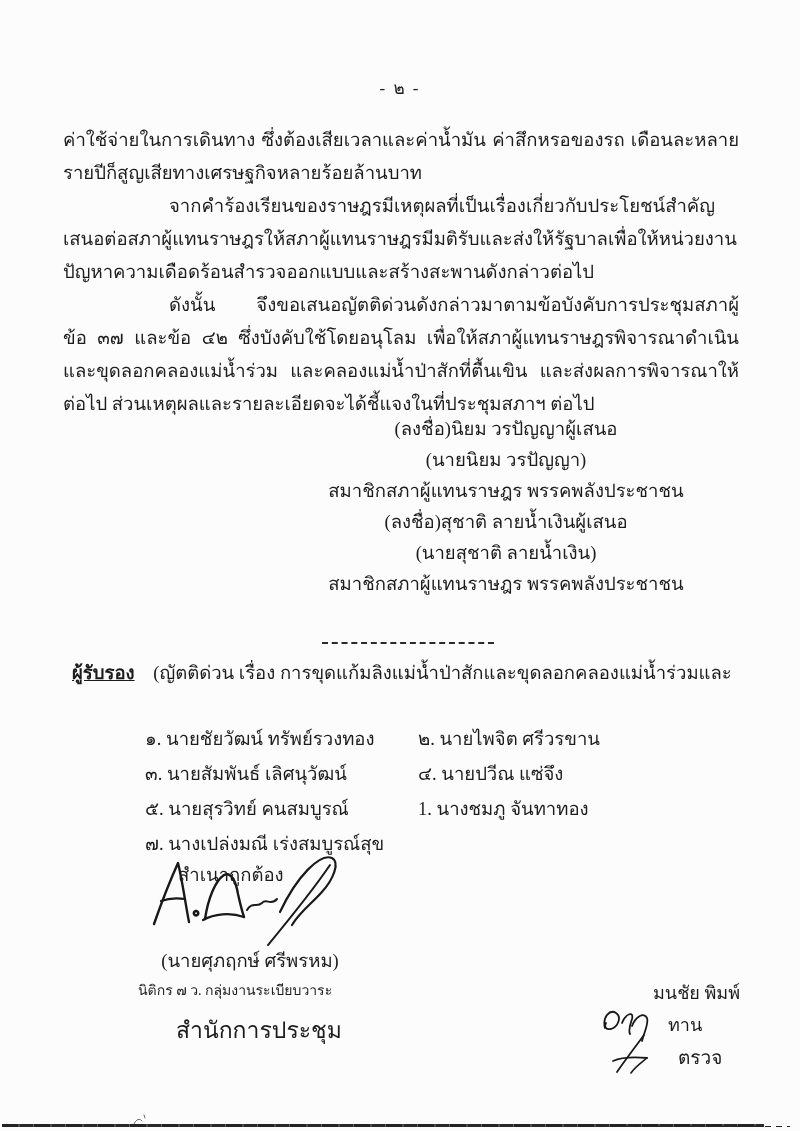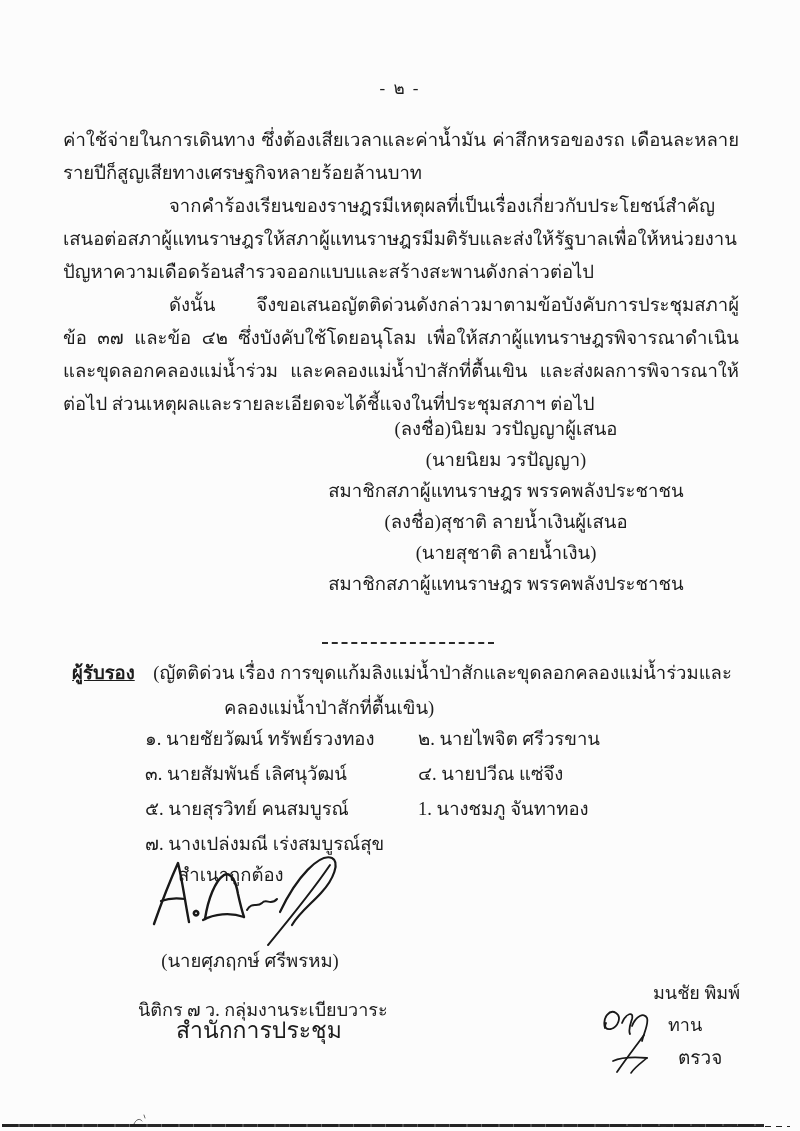--- a/index.html
+++ b/index.html
@@ -33,33 +33,33 @@
     font-size:18.5px;text-align:center;
   }
   .closing .row{height:31px;line-height:31px;}
   .sig-row{display:flex;justify-content:center;}
   .divider{
     top:642px;left:322px;width:172px;height:0;
     border-top:2px dashed #2a2a2a;
   }
   .endorse-head{
     top:658px;left:72px;width:660px;
-    font-size:18.5px;height:30px;line-height:30px;white-space:nowrap;text-align:center;
+    font-size:18.5px;height:30px;line-height:30px;white-space:nowrap;
   }
   .endorse-head .lead{font-weight:bold;text-decoration:underline;margin-right:14px;}
   .endorse-line2{
     top:693px;left:224px;font-size:18.5px;height:30px;line-height:30px;white-space:nowrap;
   }
   .col{font-size:18.5px;}
   .col .ln2{height:35px;line-height:35px;white-space:nowrap;}
   .col1{top:722px;left:145px;width:270px;}
   .col2{top:722px;left:418px;width:270px;}
   .cert-label{top:860px;left:178px;font-size:18.5px;white-space:nowrap;}
   .cert-name{top:946px;left:150px;width:200px;text-align:center;font-size:18.5px;white-space:nowrap;}
-  .cert-pos{top:979px;left:138px;font-size:18px;white-space:nowrap;margin-top:16px;}
+  .cert-pos{top:979px;left:138px;font-size:14px;white-space:nowrap;}
   .cert-office{top:1012px;left:176px;font-size:23px;white-space:nowrap;}
   .typed-by{top:978px;left:620px;width:120px;text-align:right;font-size:18px;white-space:nowrap;}
   .proof-label{top:1010px;left:668px;font-size:18px;white-space:nowrap;}
   .check-label{top:1042px;left:678px;font-size:19px;white-space:nowrap;}
   .scan-line{
     top:1124px;left:2px;width:762px;height:3px;
     background:repeating-linear-gradient(90deg,#101010 0 16px,#3d3d3d 16px 18px,#161616 18px 31px,#555 31px 32px);
     opacity:.92;
   }
   .scan-line2{
@@ -103,21 +103,20 @@
     <div class="row">(นายสุชาติ ลายน้ำเงิน)</div>
     <div class="row">สมาชิกสภาผู้แทนราษฎร พรรคพลังประชาชน</div>
   </div>
 
   <div class="abs divider"></div>
 
   <div class="abs endorse-head">
     <span class="lead">ผู้รับรอง</span>
     <span>(ญัตติด่วน เรื่อง การขุดแก้มลิงแม่น้ำป่าสักและขุดลอกคลองแม่น้ำร่วมและ</span>
   </div>
-  <div class="abs endorse-line2">คลองแม่น้ำป่าสักที่ตื้นเขิน)</div>
 
   <div class="abs col col1">
     <div class="ln2">๑. นายชัยวัฒน์ ทรัพย์รวงทอง</div>
     <div class="ln2">๓. นายสัมพันธ์ เลิศนุวัฒน์</div>
     <div class="ln2">๕. นายสุรวิทย์ คนสมบูรณ์</div>
     <div class="ln2">๗. นางเปล่งมณี เร่งสมบูรณ์สุข</div>
   </div>
   <div class="abs col col2">
     <div class="ln2">๒. นายไพจิต ศรีวรขาน</div>
     <div class="ln2">๔. นายปวีณ แซ่จึง</div>

